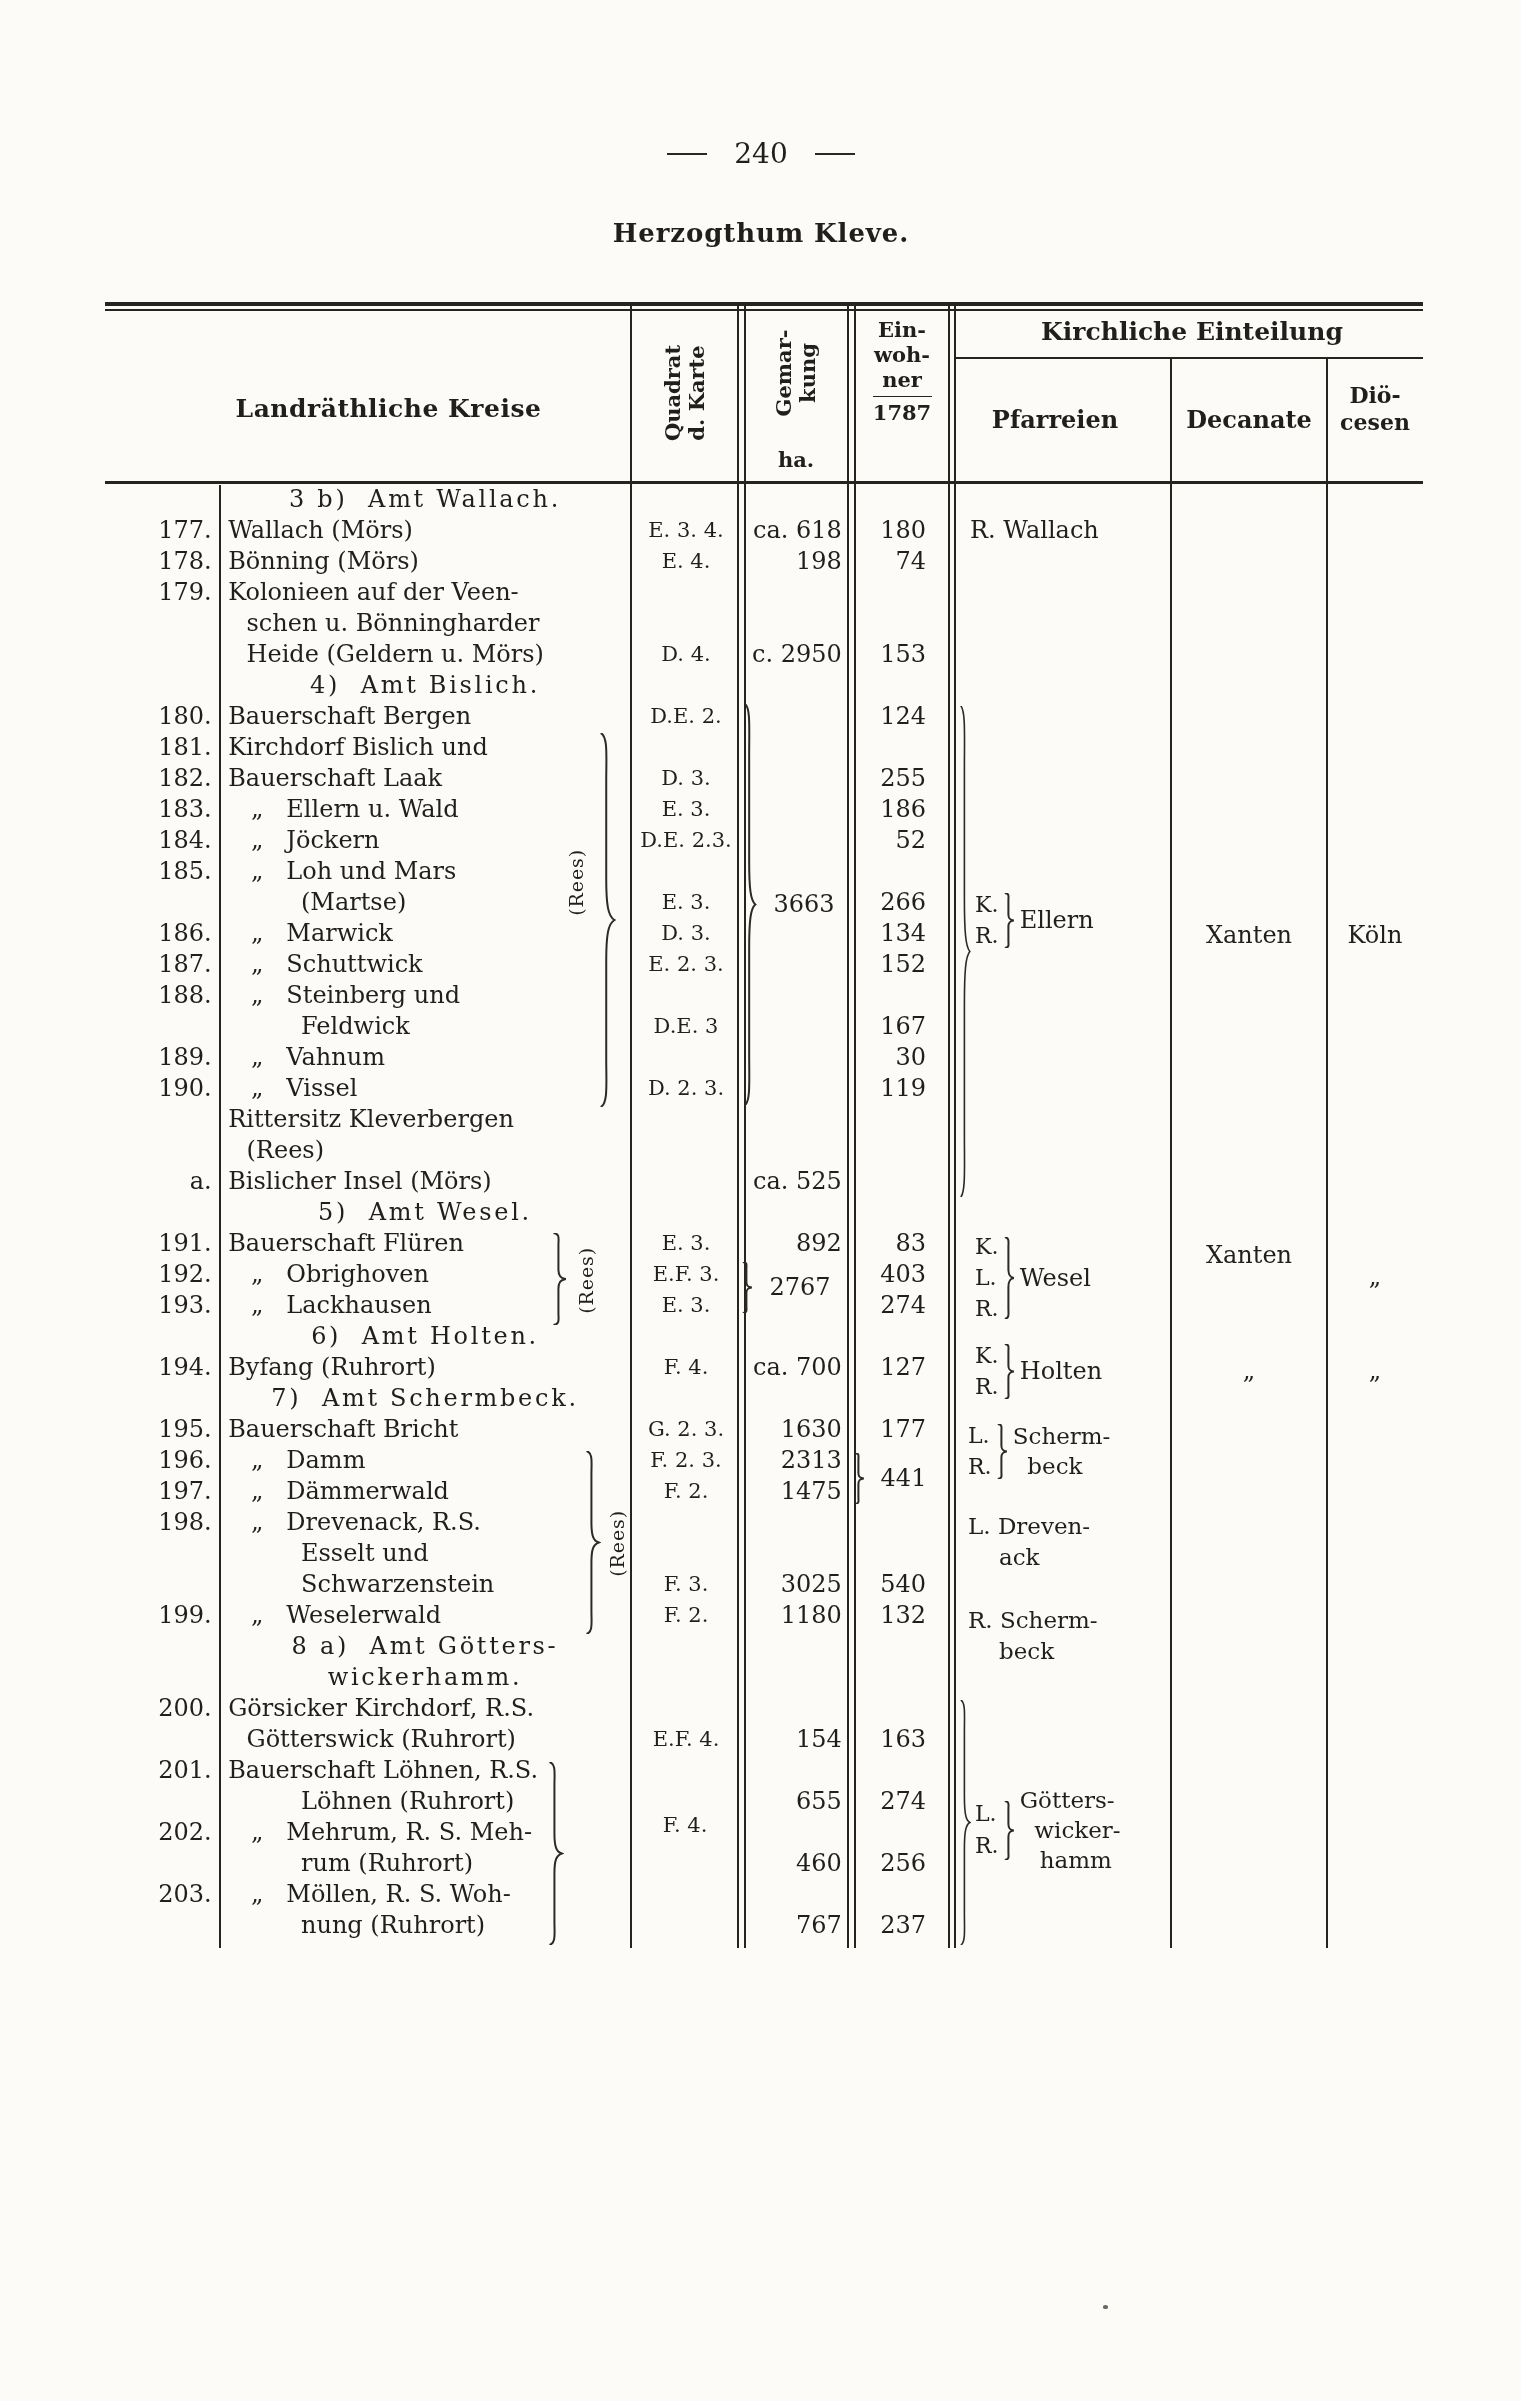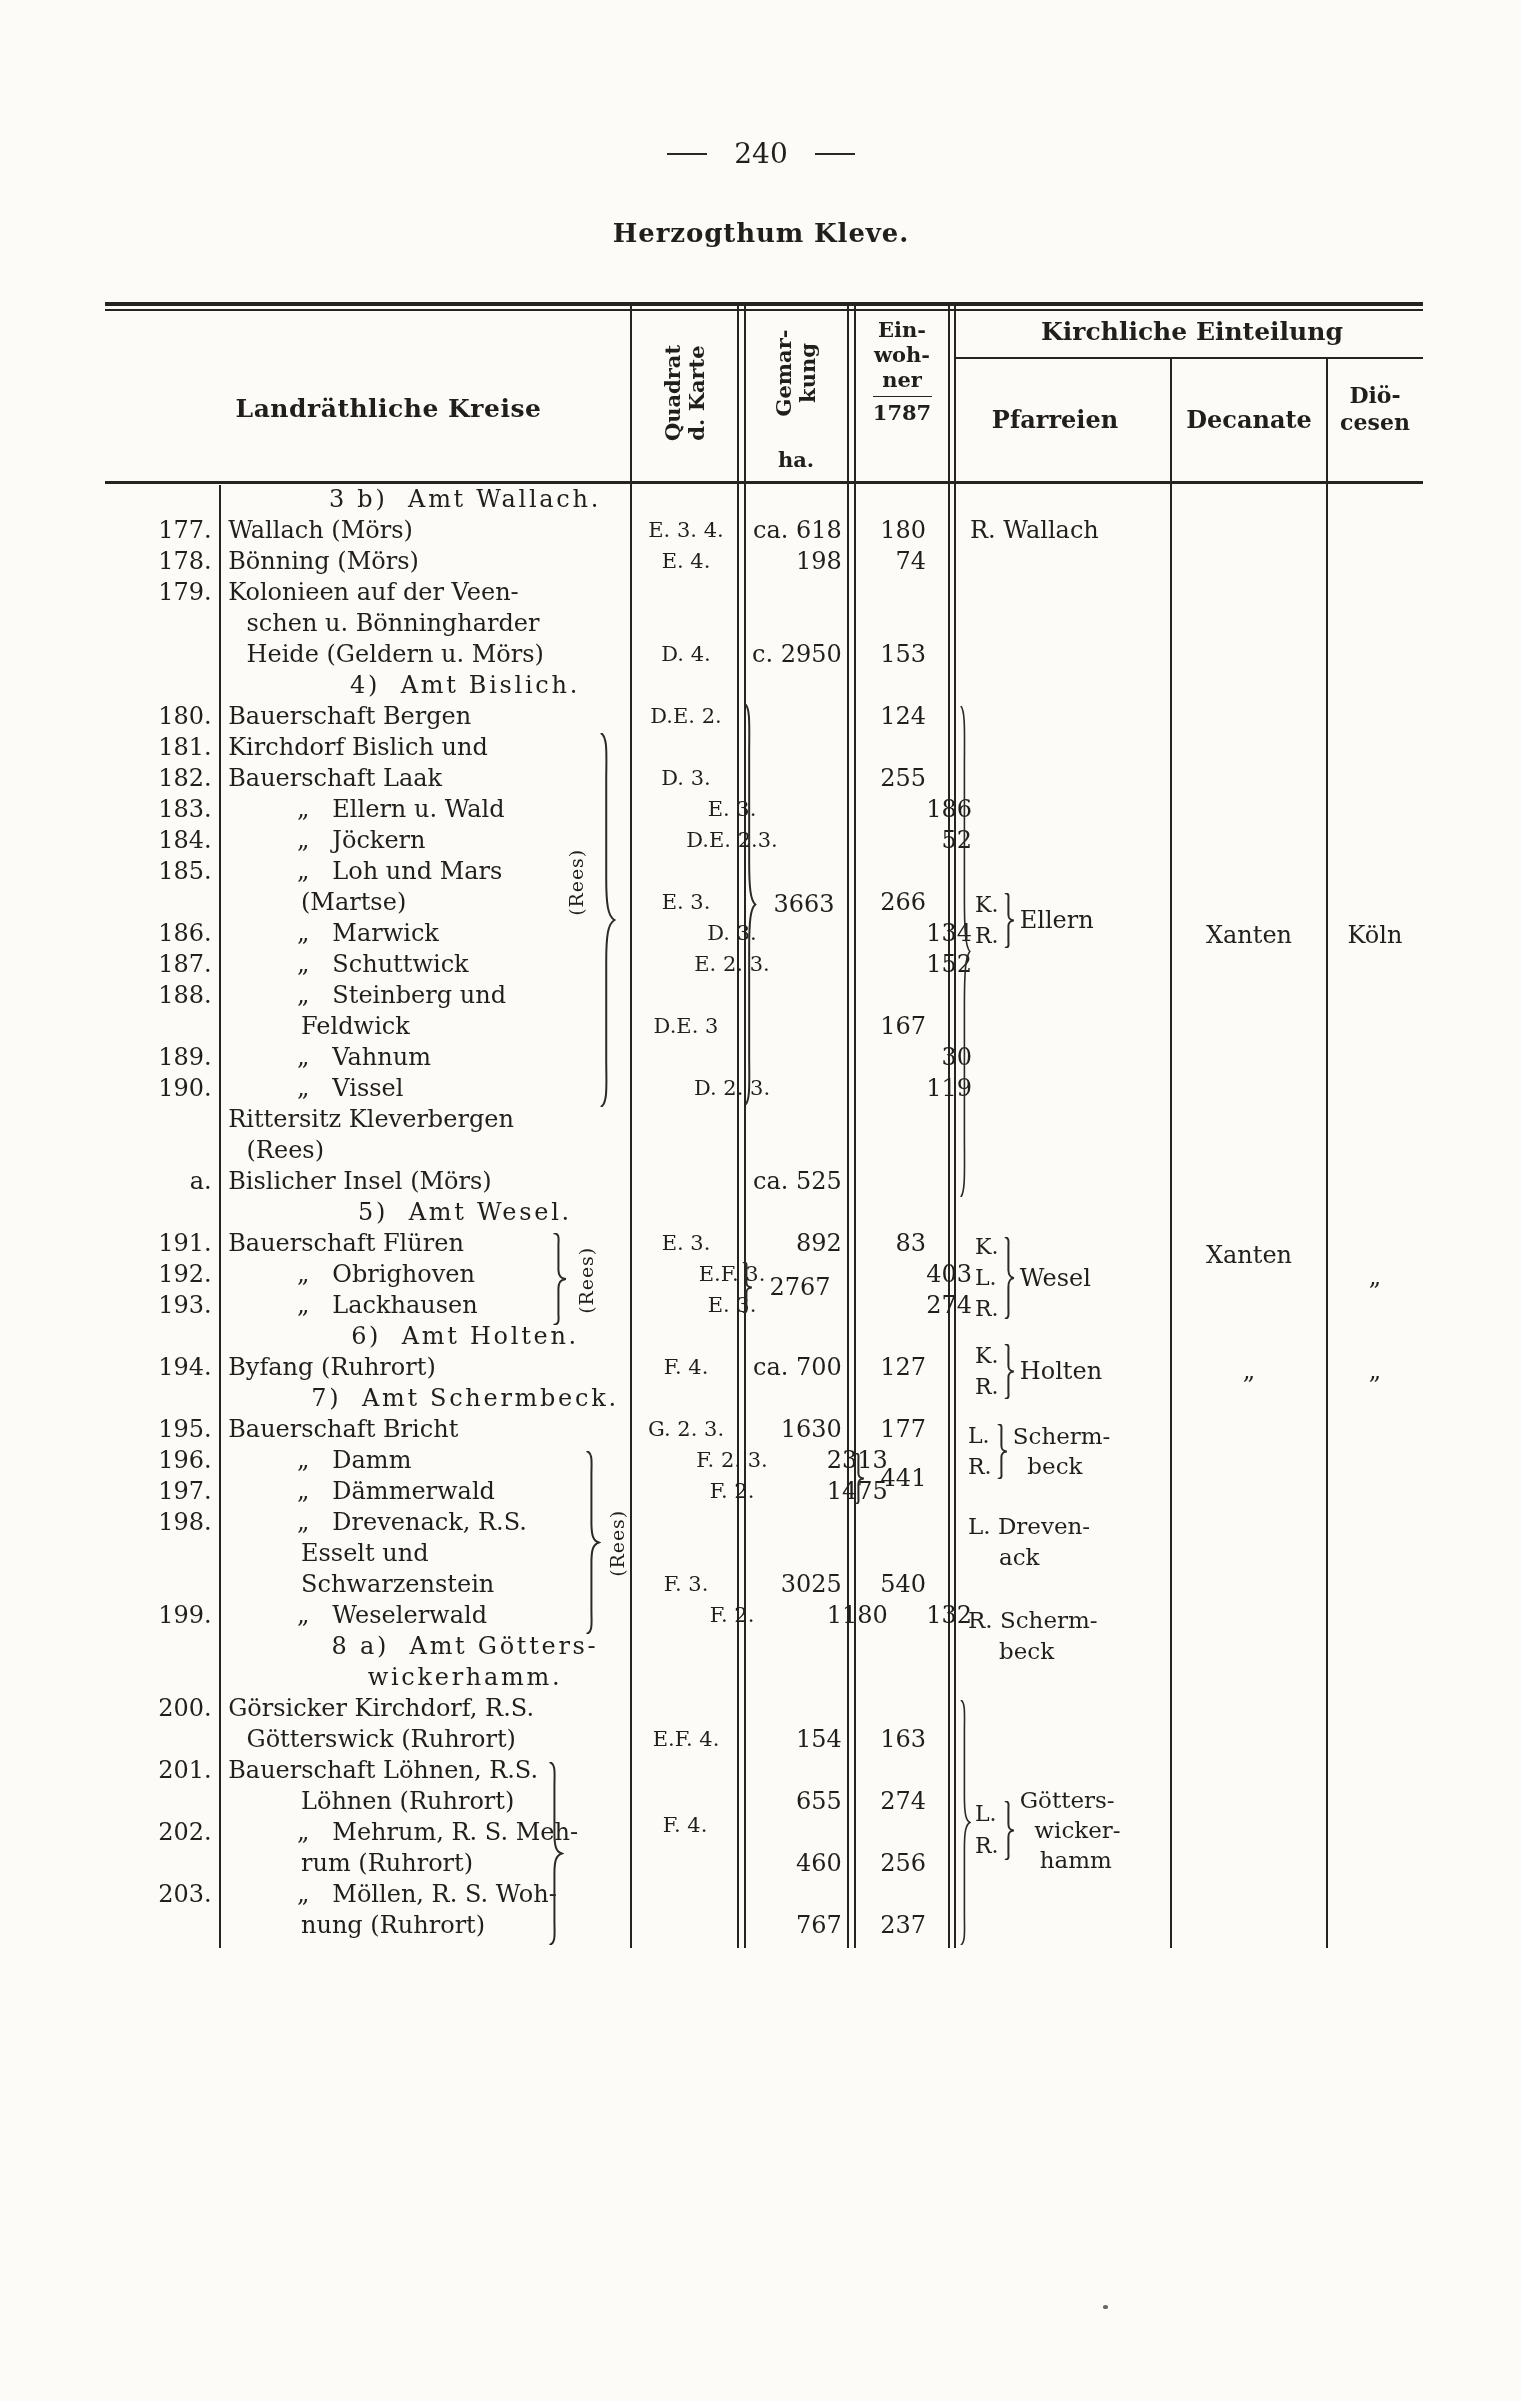--- a/index.html
+++ b/index.html
@@ -39,23 +39,23 @@
   
   .tbody { position:absolute; left:0; top:182px; width:1277px; height:1463px; }
   .line { display:flex; height:31px; line-height:31px; font-size:24px; }
   .c { flex:none; overflow:visible; }
   .c.num { width:73px; text-align:right; padding-right:7.3px; }
   .c.name { width:412px; padding-left:9.2px; white-space:pre; }
   .c.quad { width:110px; text-align:center; font-size:21px; }
   .c.area { width:110px; text-align:right; padding-right:9.2px; }
   .c.pop { width:99px; text-align:right; padding-right:24px; }
   .ind-1 .name { padding-left:27.5px; }
-  .ind-2 .name { padding-left:32px;margin-left:46px; }
+  .ind-2 .name { padding-left:32px; }
   .ind-3 .name { padding-left:82px; }
-  .k-sec .name { padding-left:0; text-align:center; letter-spacing:2.7px;margin-left:40px; }
+  .k-sec .name { padding-left:0; text-align:center; letter-spacing:2.7px; }
 
   
   .ov { position:absolute; }
   .val { text-align:center; font-size:24px; line-height:31px; }
   .ctr { text-align:center; font-size:24px; line-height:31px; }
   .lft { text-align:left; font-size:24px; line-height:31px; }
   .bracebox svg { display:block; width:100%; height:100%; }
   .vtext { display:flex; align-items:center; justify-content:center; }
   .vtext span { writing-mode:vertical-rl; transform:rotate(180deg); font-size:19px; letter-spacing:0.9px; }
   .comp { display:flex; align-items:center; gap:4.6px; }

